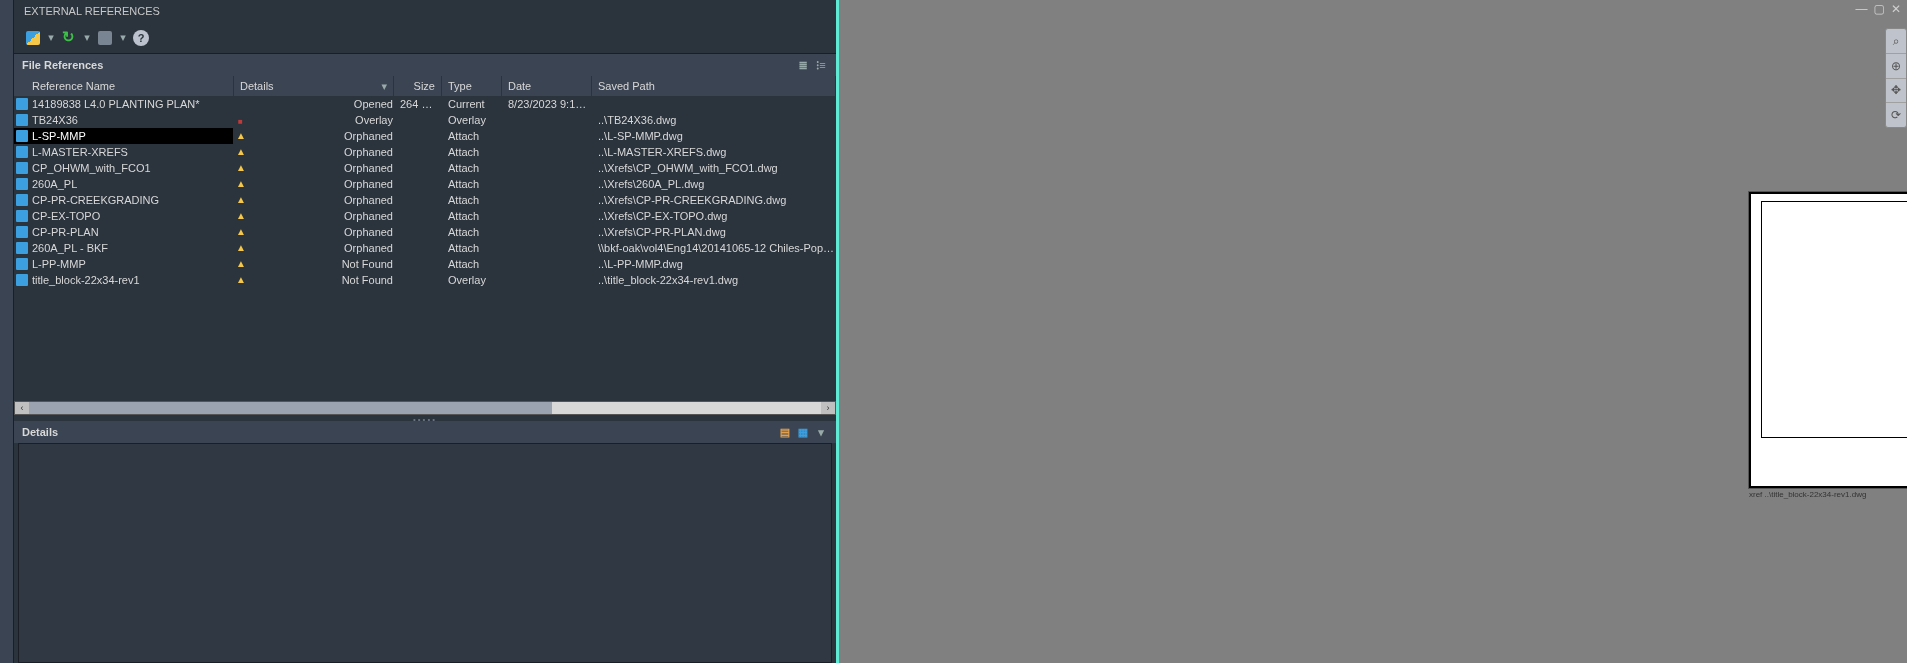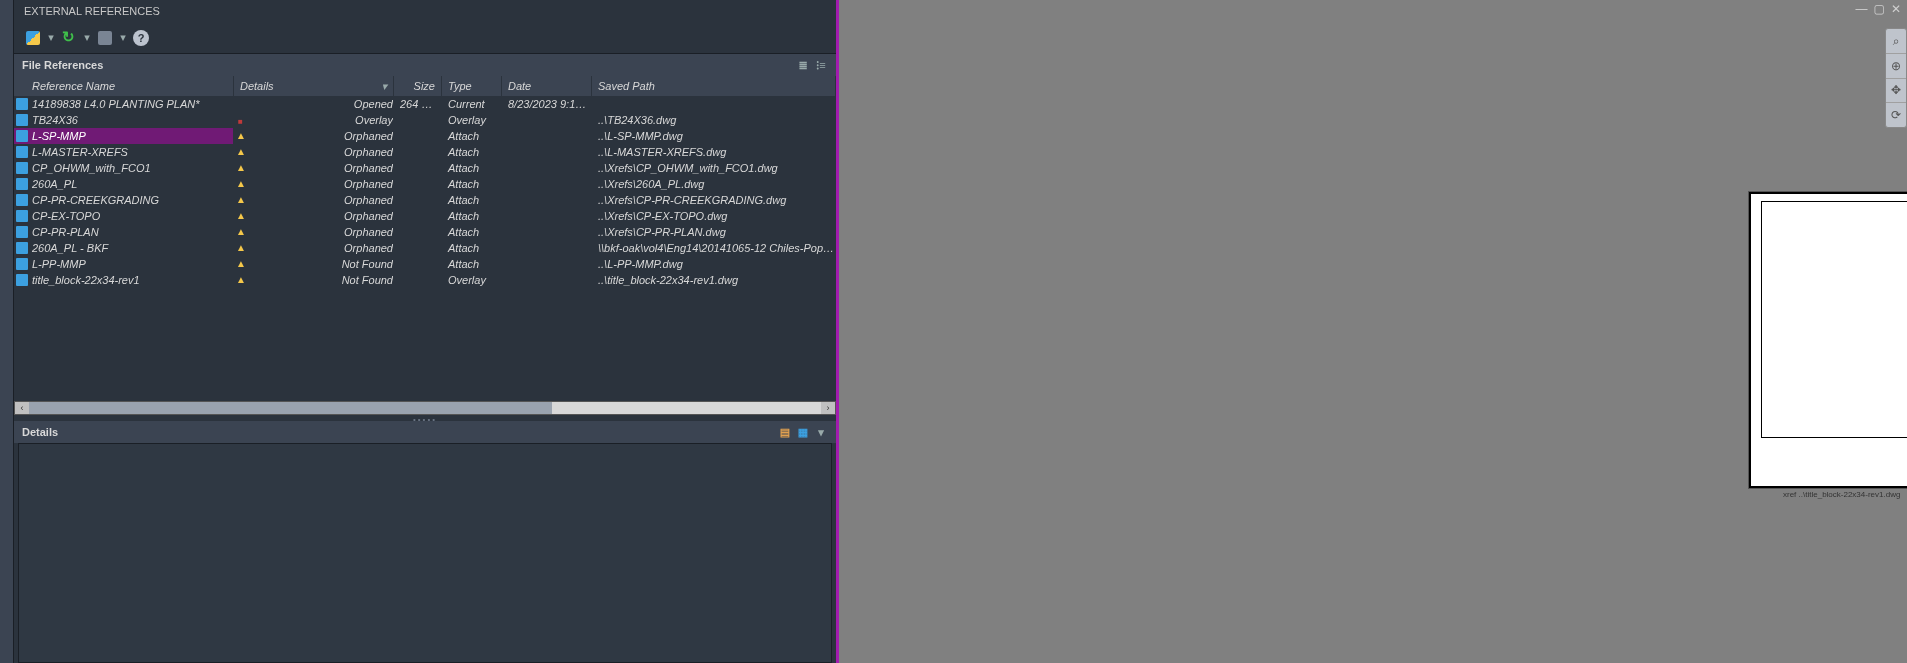--- a/index.html
+++ b/index.html
@@ -28,21 +28,21 @@
     position: absolute;
     top: 200px;
     left: 1px;
   }
   
   .xref-panel {
     width: 825px;
     background: #2b333d;
     display: flex;
     flex-direction: column;
-    border-right: 3px solid #a21caf;
+    border-right: 3px solid #5eead4;
   }
   .xref-title {
     height: 22px;
     line-height: 22px;
     padding-left: 10px;
     color: #c8c8c8;
     font-size: 11px;
     background: #2b333d;
   }
   .toolbar {
@@ -96,21 +96,20 @@
   .section-hdr .right-icons { display:flex; gap:4px; }
   .mini-icon {
     width:14px;height:14px;display:flex;align-items:center;justify-content:center;color:#9aa;cursor:pointer;
   }
   
   .tbl {
     flex: 1 1 auto;
     overflow: hidden;
     display: flex;
     flex-direction: column;
-    font-style: italic;
   }
   .thead {
     display: flex;
     background: #3b4452;
     height: 20px;
     line-height: 20px;
     color: #d8d8d8;
     font-size: 11px;
   }
   .th, .td {
@@ -133,21 +132,21 @@
     overflow-y: auto;
     background: #2b333d;
   }
   .tr {
     display: flex;
     height: 16px;
     line-height: 16px;
     font-size: 11px;
     color: #d8d8d8;
   }
-  .tr.selected .td.col-name { background: #701a75; color: #fff; }
+  .tr.selected .td.col-name { background: #000000; color: #fff; }
   .tr .td.col-status { padding-left: 16px; position:relative;text-align:right; }
   .status-ico { position:absolute; left:2px; top:2px; width:12px;height:12px; }
   .warn-ico::before { content:"▲"; color:#f5c84a; font-size:10px; position:absolute; top:-2px; left:0;}
   .unload-ico::before { content:"■"; color:#c03a3a; font-size:8px; position:absolute; top:0; left:2px;}
   .row-ico {
     position:absolute; left:2px; top:2px; width:12px;height:12px;
     background:#3ca0e0; border-radius:1px;
   }
   .td.col-name { position:relative; }
   
@@ -214,21 +213,21 @@
     width: 460px; height: 296px;
     background: #ffffff;
     border: 2px solid #000;
     box-shadow: 0 0 0 1px #555;
   }
   .sheet-inner {
     position:absolute; left:10px; top:7px; right:10px; bottom:48px;
     border: 1px solid #000;
   }
   .sheet-caption {
-    position:absolute; left:944px; top:490px;
+    position:absolute; left:910px; top:490px;
     font-size:8px; color:#333;
   }
 </style>
 </head>
 <body>
 
 <div class="left-rail">
   <span class="rail-text"></span>
 </div>
 

